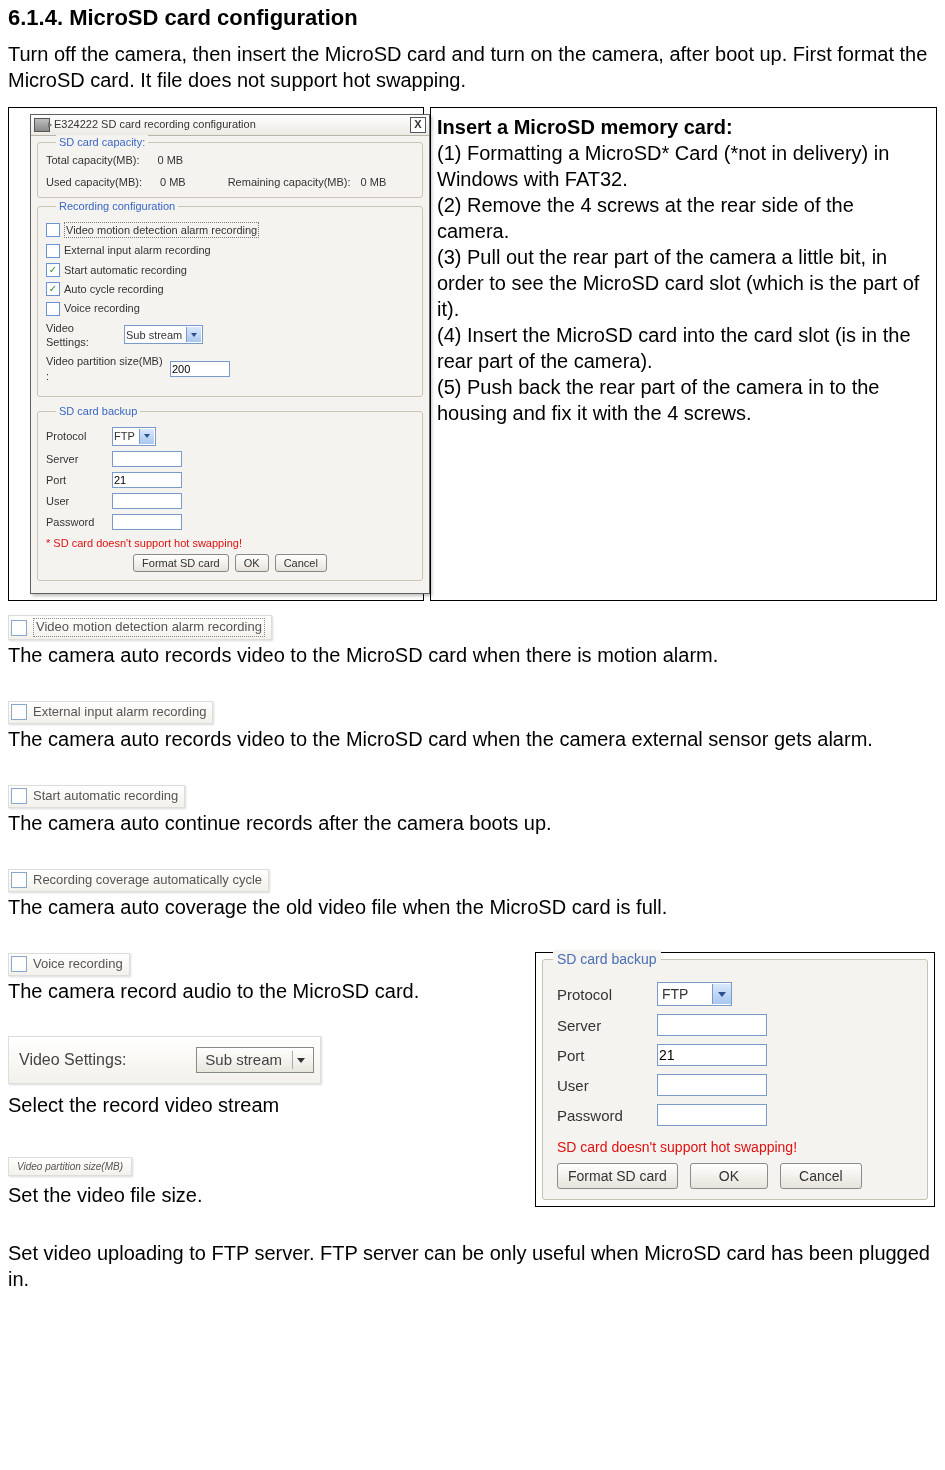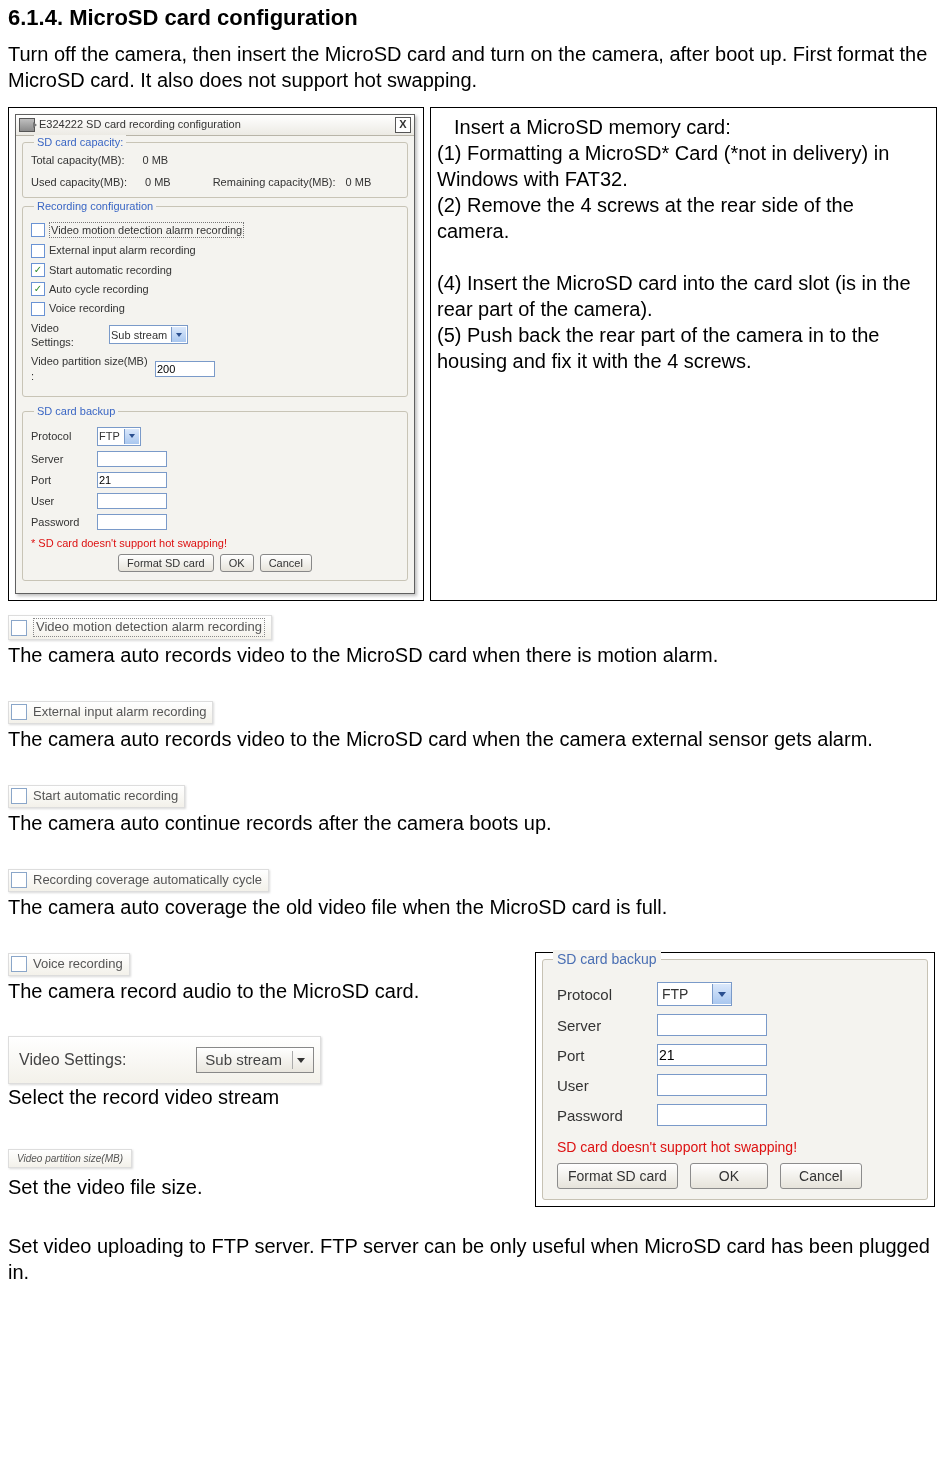--- a/index.html
+++ b/index.html
@@ -24,31 +24,32 @@
     gap: 6px;
     margin-bottom: 14px;
   }
   .two-col > .cell {
     border: 1.5px solid #000;
     padding: 6px;
     box-sizing: border-box;
   }
   .two-col .left { width: 416px; }
   .two-col .right { flex: 1; font-size: 20px; }
-  .two-col .right b { font-weight: normal; margin-left: 17px; }
+  .two-col .right b { font-weight: bold; }
 
   
   .dlg {
     width: 398px;
     border: 1px solid #606060;
     background: #f4f3ef;
     font-family: Tahoma, Arial, sans-serif;
     font-size: 11px;
     color: #333;
     box-shadow: 2px 2px 3px rgba(0,0,0,.25);
+    margin-left: 15px;
   }
   .dlg-title {
     background: linear-gradient(#fff,#eceae4);
     border-bottom: 1px solid #b8b4a8;
     display: flex;
     align-items: center;
     padding: 2px 3px;
     font-size: 11px;
   }
   .dlg-title .camico {
@@ -80,21 +81,21 @@
   .dlg-body { padding: 6px 6px 4px 6px; }
   .grp {
     border: 1px solid #c8c4b6;
     border-radius: 3px;
     padding: 10px 8px 8px 8px;
     position: relative;
     margin-bottom: 8px;
   }
   .grp-label {
     position: absolute;
-    top: -8px; left: 11px;
+    top: -8px; left: 18px;
     background: #f4f3ef;
     padding: 0 3px;
     color: #3a66c4;
     font-size: 11px;
   }
   .cap-row { display: flex; gap: 24px; font-size: 11px; }
   .cap-row span.v { margin-left: 18px; }
   .dlg-cols { display: flex; gap: 6px; flex-direction: column; }
   .dlg-cols .grp { flex: 1; }
   .opts label {
@@ -307,21 +308,21 @@
   }
 
   .clear { clear: both; }
 </style>
 </head>
 <body>
 
 
 
 <h3>6.1.4.    MicroSD card configuration</h3>
-<p>Turn off the camera, then insert the MicroSD card and turn on the camera, after boot up. First format the MicroSD card. It also does not support hot swapping.</p>
+<p>Turn off the camera, then insert the MicroSD card and turn on the camera, after boot up. First format the MicroSD card. It file does not support hot swapping.</p>
 
 <div class="two-col">
 
   <div class="cell left">
     <div class="dlg">
       <div class="dlg-title">
         <span class="camico"></span>
         <span>E324222 SD card recording configuration</span>
         <span class="x">X</span>
       </div>
@@ -407,21 +408,21 @@
           </div>
         </div>
       </div>
     </div>
   </div>
 
   <div class="cell right">
     <b>Insert a MicroSD memory card:</b><br>
     <span>(1) Formatting a MicroSD* Card (*not in delivery) in Windows with FAT32.</span><br>
     <span>(2) Remove the 4 screws at the rear side of the camera.</span><br>
-    <br>
+    <span>(3) Pull out the rear part of the camera a little bit, in order to see the MicroSD card slot (which is the part of it).</span><br>
     <span>(4) Insert the MicroSD card into the card slot (is in the rear part of the camera).</span><br>
     <span>(5) Push back the rear part of the camera in to the housing and fix it with the 4 screws.</span>
   </div>
 </div>
 
 
 <div class="snip">
   <span class="cb-big"></span>
   <span class="highlight2">Video motion detection alarm recording</span>
 </div>
@@ -492,21 +493,21 @@
 <p>The camera record audio to the MicroSD card.</p>
 <div class="sep"></div>
 
 <div class="vs-snip">
   <span>Video Settings:</span>
   <span class="selbox">
       <span>Sub stream</span>
       <span class="arr"></span>
     </span>
 </div>
-<p style="margin-top:0;">Select the record video stream</p>
+<p style="margin-top:8px;">Select the record video stream</p>
 <div class="sep"></div>
 
 <div class="vps-snip">Video partition size(MB)</div>
 <p style="margin-top:6px;">Set the video file size.</p>
 
 <div class="clear"></div>
 <div class="sep"></div>
 
 <p>Set video uploading to FTP server. FTP server can be only useful when MicroSD card has been plugged in.</p>
 

